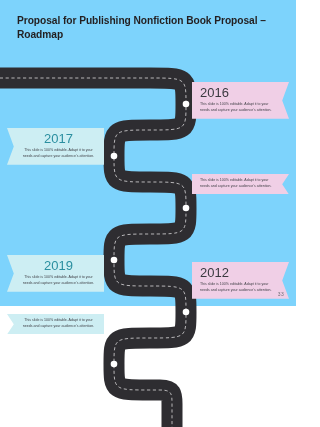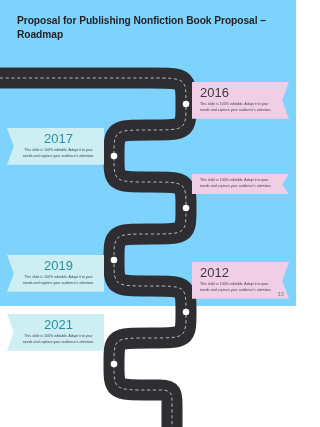--- a/index.html
+++ b/index.html
@@ -158,19 +158,18 @@
     <div class="year" style="color:#2b8fa0;">2019</div>
     <div class="desc">This slide is 100% editable. Adapt it to your needs and capture your audience's attention.</div>
   </div>
 
   <div class="banner right" style="left:192px; top:262px; width:97px; background:#f0cfe6;">
     <div class="year" style="color:#3b3a40;">2012</div>
     <div class="desc">This slide is 100% editable. Adapt it to your needs and capture your audience's attention.</div>
   </div>
 
   <div class="banner left" style="left:7px; top:314px; width:97px; background:#cdeef3;">
-    <div class="year" style="color:#2b8fa0;">2021</div>
     <div class="desc">This slide is 100% editable. Adapt it to your needs and capture your audience's attention.</div>
   </div>
 
   <div id="page-number">33</div>
 
 </div>
 
 </body></html>

